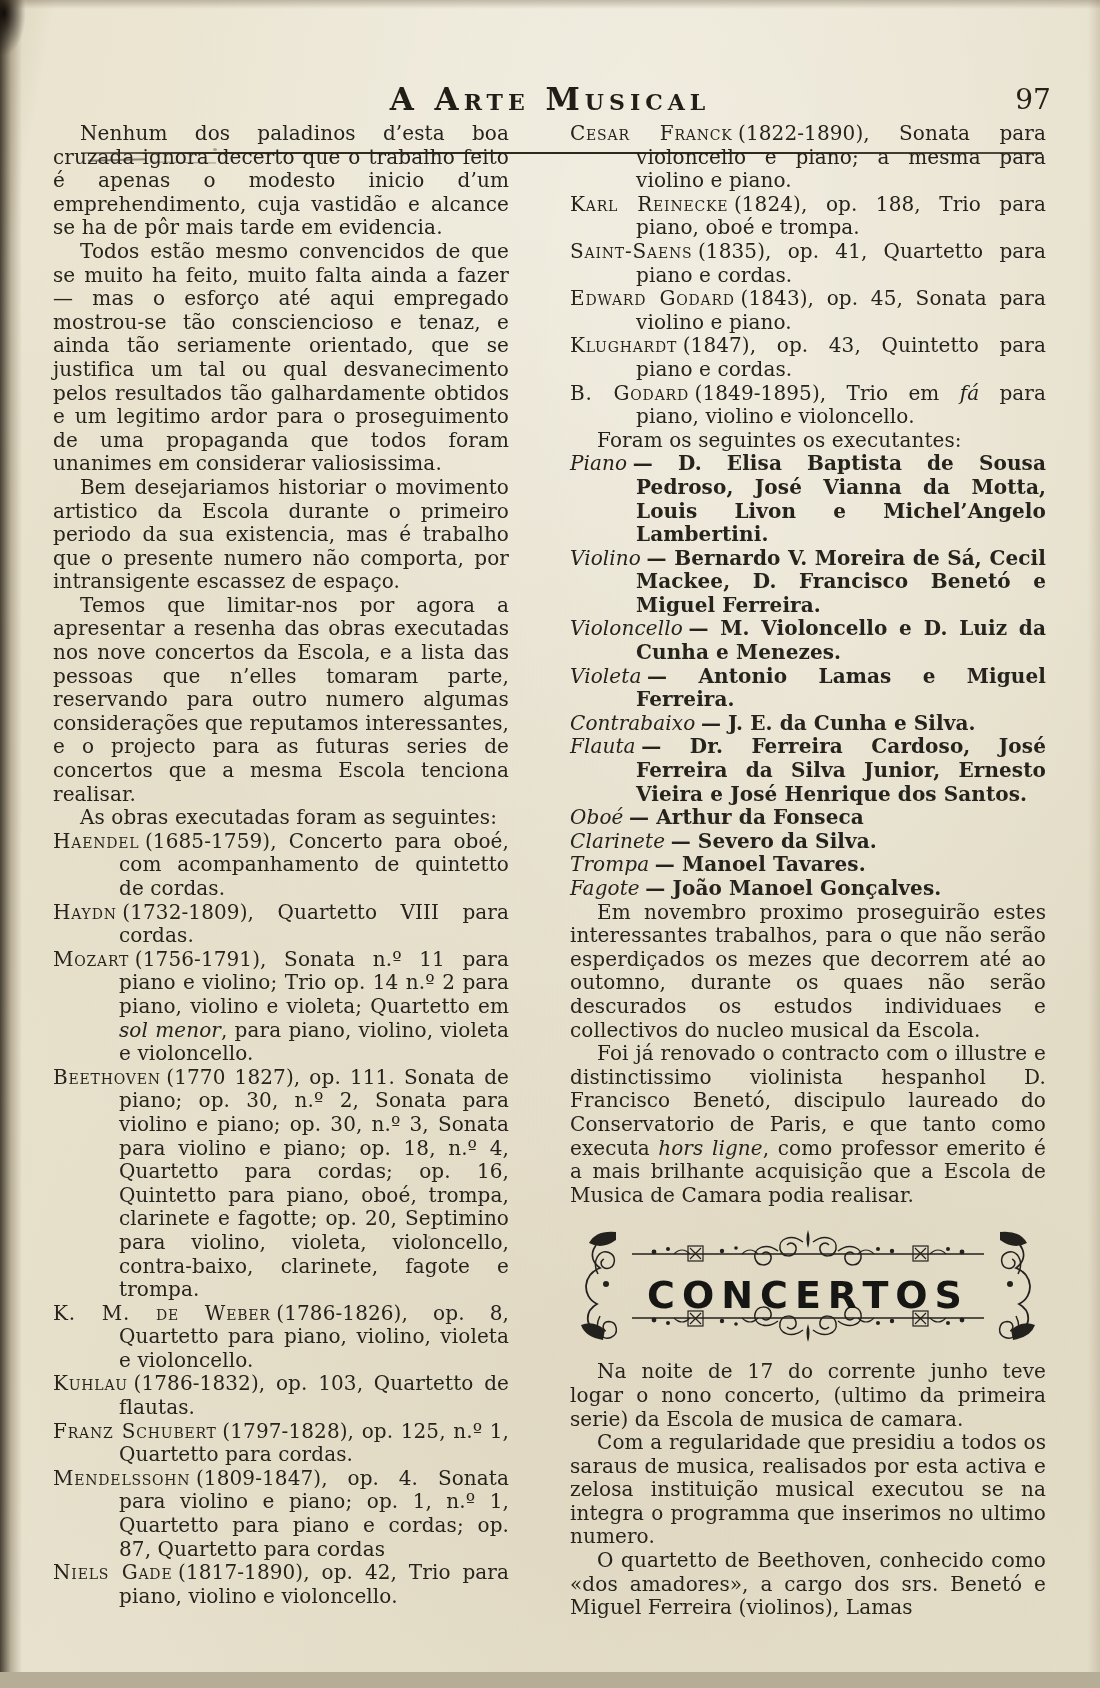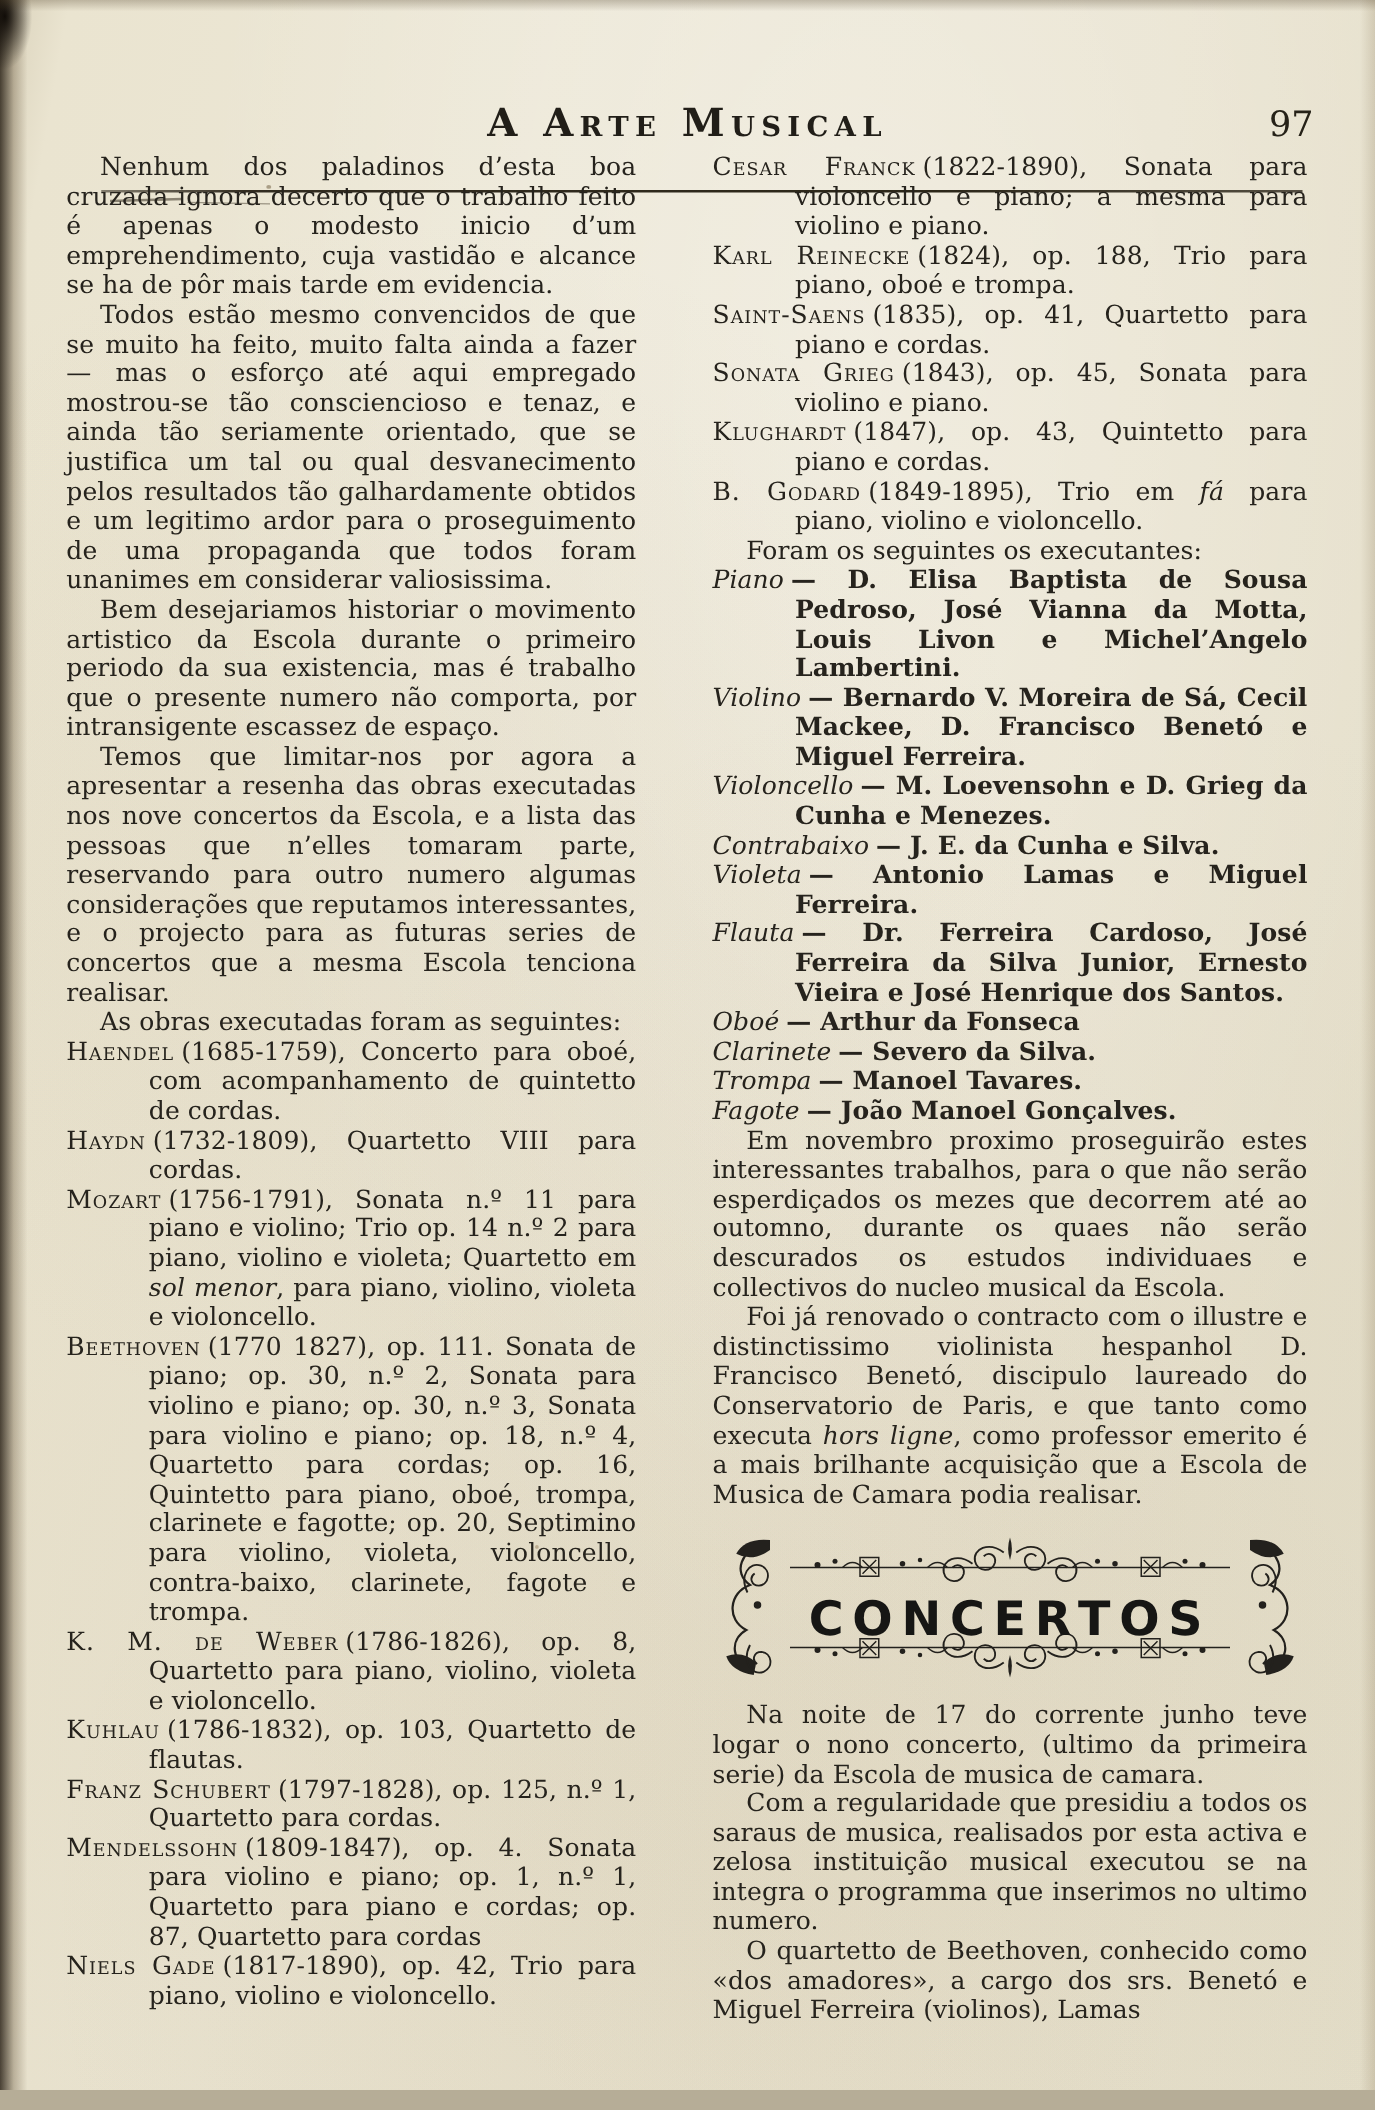--- a/index.html
+++ b/index.html
@@ -94,31 +94,31 @@
     <p class="work"><span class="composer">Kuhlau</span><span class="details">(1786-1832), op. 103, Quartetto de flautas.</span></p>
     <p class="work"><span class="composer">Franz Schubert</span><span class="details">(1797-1828), op. 125, n.º 1, Quartetto para cordas.</span></p>
     <p class="work"><span class="composer">Mendelssohn</span><span class="details">(1809-1847), op. 4. Sonata para violino e piano; op. 1, n.º 1, Quartetto para piano e cordas; op. 87, Quartetto para cordas</span></p>
     <p class="work"><span class="composer">Niels Gade</span><span class="details">(1817-1890), op. 42, Trio para piano, violino e violoncello.</span></p>
   </div>
 
   <div class="col col-right">
     <p class="work"><span class="composer">Cesar Franck</span><span class="details">(1822-1890), Sonata para violoncello e piano; a mesma para violino e piano.</span></p>
     <p class="work"><span class="composer">Karl Reinecke</span><span class="details">(1824), op. 188, Trio para piano, oboé e trompa.</span></p>
     <p class="work"><span class="composer">Saint-Saens</span><span class="details">(1835), op. 41, Quartetto para piano e cordas.</span></p>
-    <p class="work"><span class="composer">Sonata Grieg</span><span class="details">(1843), op. 45, Sonata para violino e piano.</span></p>
+    <p class="work"><span class="composer">Edward Godard</span><span class="details">(1843), op. 45, Sonata para violino e piano.</span></p>
     <p class="work"><span class="composer">Klughardt</span><span class="details">(1847), op. 43, Quintetto para piano e cordas.</span></p>
     <p class="work"><span class="composer">B. Godard</span><span class="details">(1849-1895), Trio em <i>fá</i> para piano, violino e violoncello.</span></p>
 
     <p class="para">Foram os seguintes os executantes:</p>
 
     <p class="exec"><span class="instr">Piano</span><span class="names">— D. Elisa Baptista de Sousa Pedroso, José Vianna da Motta, Louis Livon e Michel’Angelo Lambertini.</span></p>
     <p class="exec"><span class="instr">Violino</span><span class="names">— Bernardo V. Moreira de Sá, Cecil Mackee, D. Francisco Benetó e Miguel Ferreira.</span></p>
-    <p class="exec"><span class="instr">Violoncello</span><span class="names">— M. Loevensohn e D. Grieg da Cunha e Menezes.</span></p>
+    <p class="exec"><span class="instr">Violoncello</span><span class="names">— M. Violoncello e D. Luiz da Cunha e Menezes.</span></p>
+    <p class="exec"><span class="instr">Violeta</span><span class="names">— Antonio Lamas e Miguel Ferreira.</span></p>
     <p class="exec"><span class="instr">Contrabaixo</span><span class="names">— J. E. da Cunha e Silva.</span></p>
-    <p class="exec"><span class="instr">Violeta</span><span class="names">— Antonio Lamas e Miguel Ferreira.</span></p>
     <p class="exec"><span class="instr">Flauta</span><span class="names">— Dr. Ferreira Cardoso, José Ferreira da Silva Junior, Ernesto Vieira e José Henrique dos Santos.</span></p>
     <p class="exec"><span class="instr">Oboé</span><span class="names">— Arthur da Fonseca</span></p>
     <p class="exec"><span class="instr">Clarinete</span><span class="names">— Severo da Silva.</span></p>
     <p class="exec"><span class="instr">Trompa</span><span class="names">— Manoel Tavares.</span></p>
     <p class="exec"><span class="instr">Fagote</span><span class="names">— João Manoel Gonçalves.</span></p>
 
     <p class="para">Em novembro proximo proseguirão estes interessantes trabalhos, para o que não serão esperdiçados os mezes que decorrem até ao outomno, durante os quaes não serão descurados os estudos individuaes e collectivos do nucleo musical da Escola.</p>
     <p class="para">Foi já renovado o contracto com o illustre e distinctissimo violinista hespanhol D. Francisco Benetó, discipulo laureado do Conservatorio de Paris, e que tanto como executa <i>hors ligne</i>, como professor emerito é a mais brilhante acquisição que a Escola de Musica de Camara podia realisar.</p>
 
     <div class="ornament">

